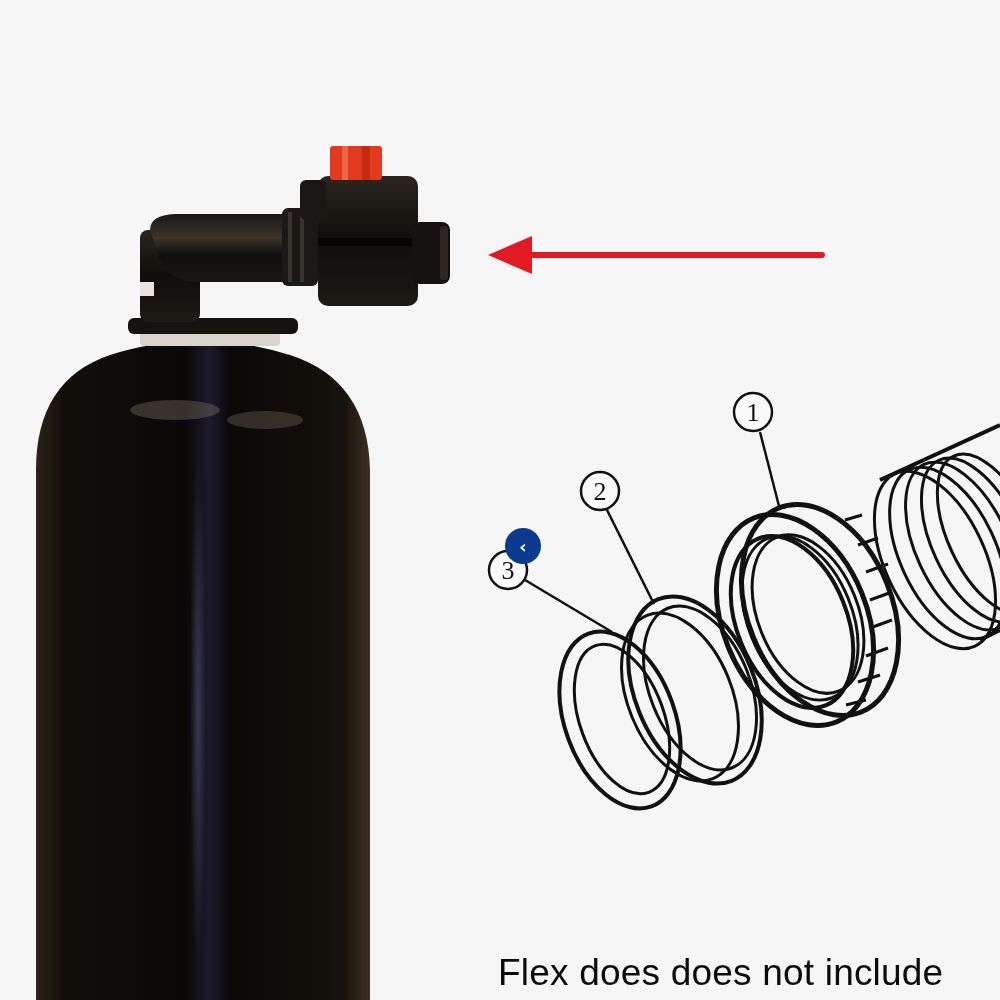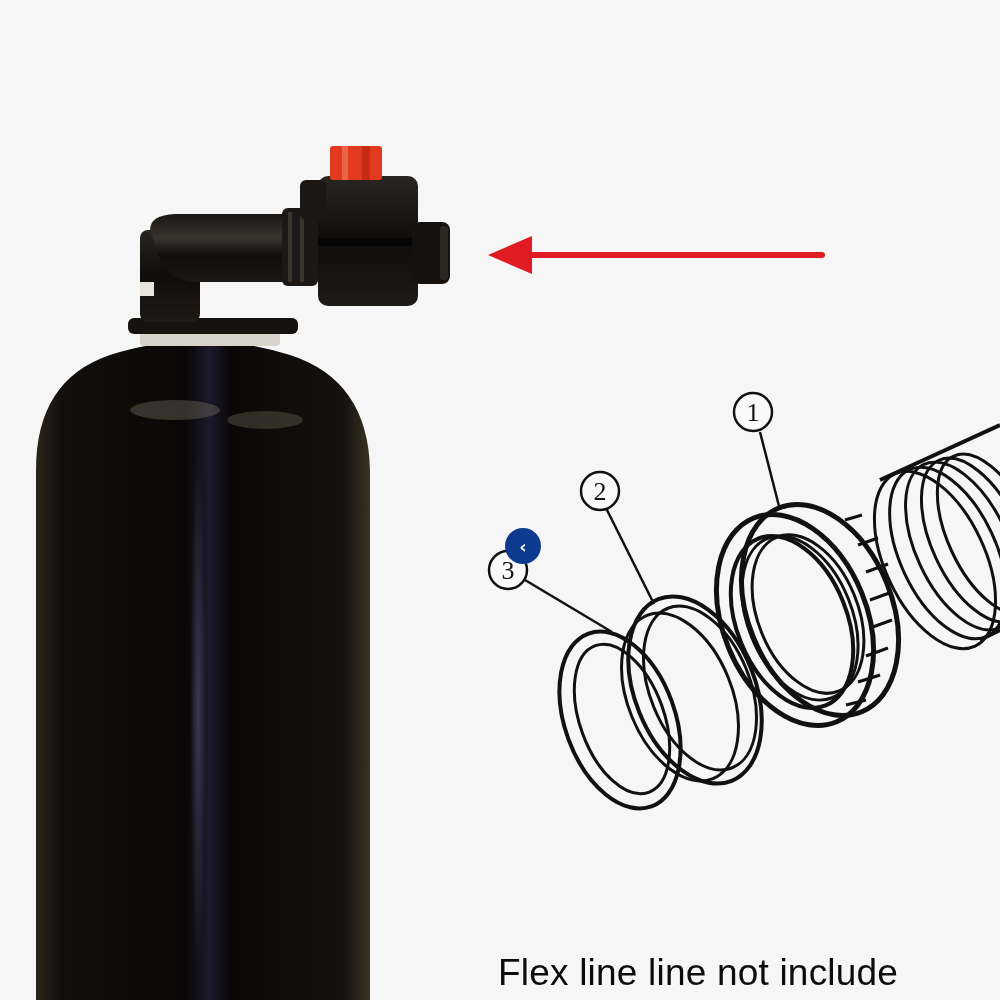--- a/index.html
+++ b/index.html
@@ -159,15 +159,15 @@
   </g>
   <g>
     <circle cx="508" cy="570" r="19" fill="#fafafa" stroke="#111" stroke-width="2.5"></circle>
     <text x="508" y="579" text-anchor="middle" class="callout-label">3</text>
   </g>
 </svg>
 
 <div class="nav-badge">‹</div>
 
 <div class="caption">
-  <div>Flex line line not include</div>
+  <div>Flex does does not include</div>
   
 </div>
 
 </body></html>

